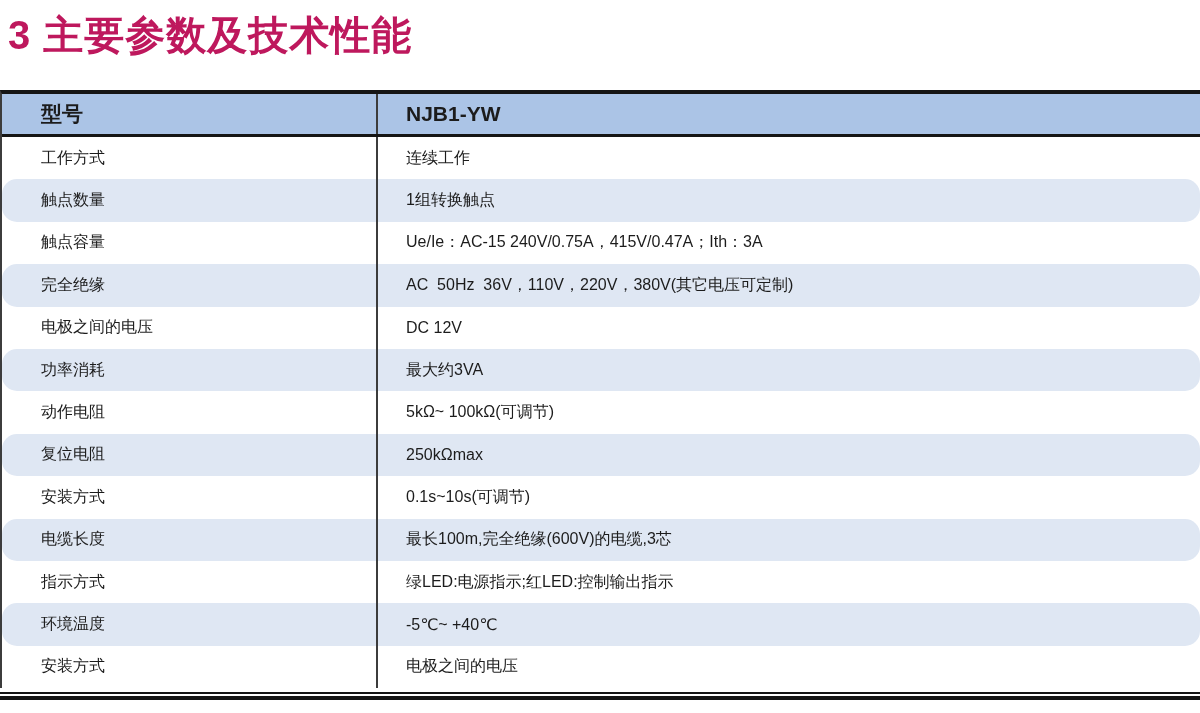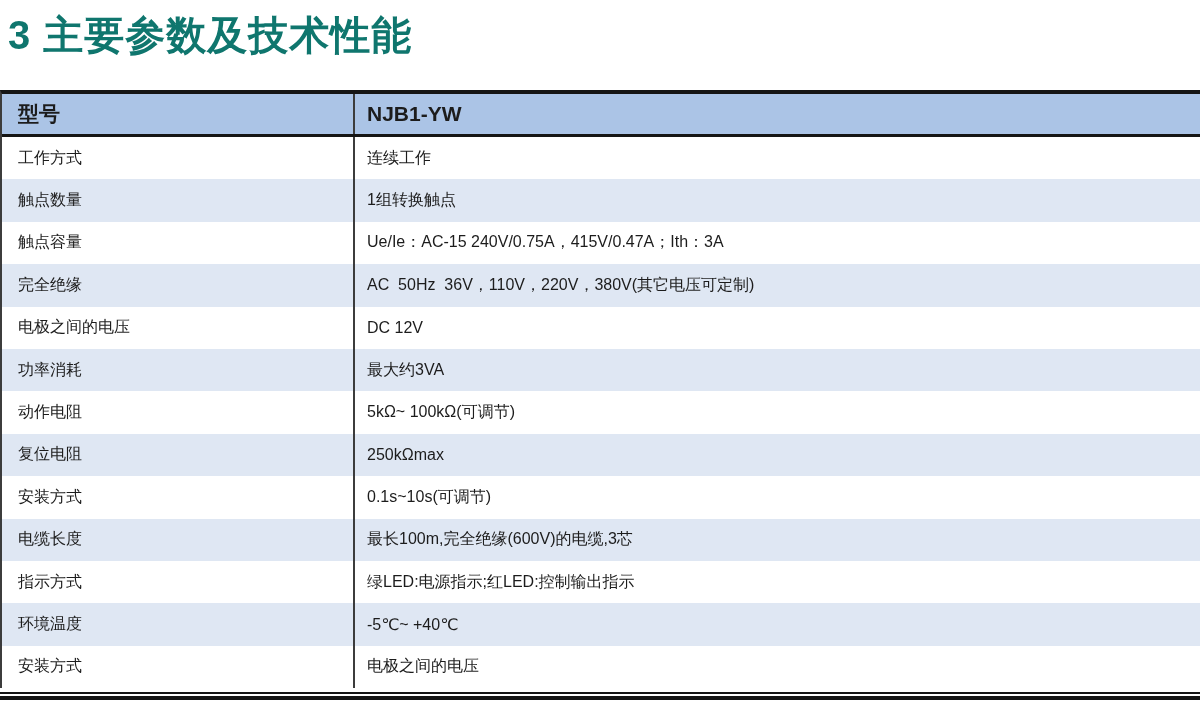--- a/index.html
+++ b/index.html
@@ -12,21 +12,21 @@
     font-family: "Liberation Sans", "DejaVu Sans", sans-serif;
     color: #1c1c1c;
   }
 
   .page-title {
     position: absolute;
     left: 8px;
     top: 8px;
     font-size: 40px;
     font-weight: 700;
-    color: #0f766e;
+    color: #be185d;
     letter-spacing: 1px;
     white-space: nowrap;
   }
 
   .table-wrap {
     position: absolute;
     left: 0;
     top: 90px;
     width: 1200px;
   }
@@ -45,35 +45,36 @@
     height: 42.4px;
     font-size: 16px;
   }
   .trow.thead {
     height: 40px;
     background: var(--header-bg, #abc4e6);
     font-weight: 700;
     font-size: 21px;
     border-bottom: 3px solid var(--rule-color, #151515);
   }
-  .trow.alt { background: var(--alt-row-bg, #dfe7f3); }
+  .trow.alt { background: var(--alt-row-bg, #dfe7f3); border-radius: 15px; }
 
   .cell-param {
     width: 335px;
     flex: none;
     display: flex;
     align-items: center;
-    padding-left: 16px;
+    padding-left: 25px;
     white-space: pre;
+    margin-left: 14px;
   }
   .cell-value {
     flex: 1;
     display: flex;
     align-items: center;
-    padding-left: 12px;
+    padding-left: 28px;
     border-left: 2px solid var(--divider-color, #3c3c3c);
     white-space: pre;
   }
 
   .rule-thin {
     width: 1200px;
     height: 2px;
     background: var(--rule-color, #151515);
     margin-top: 4px;
   }

